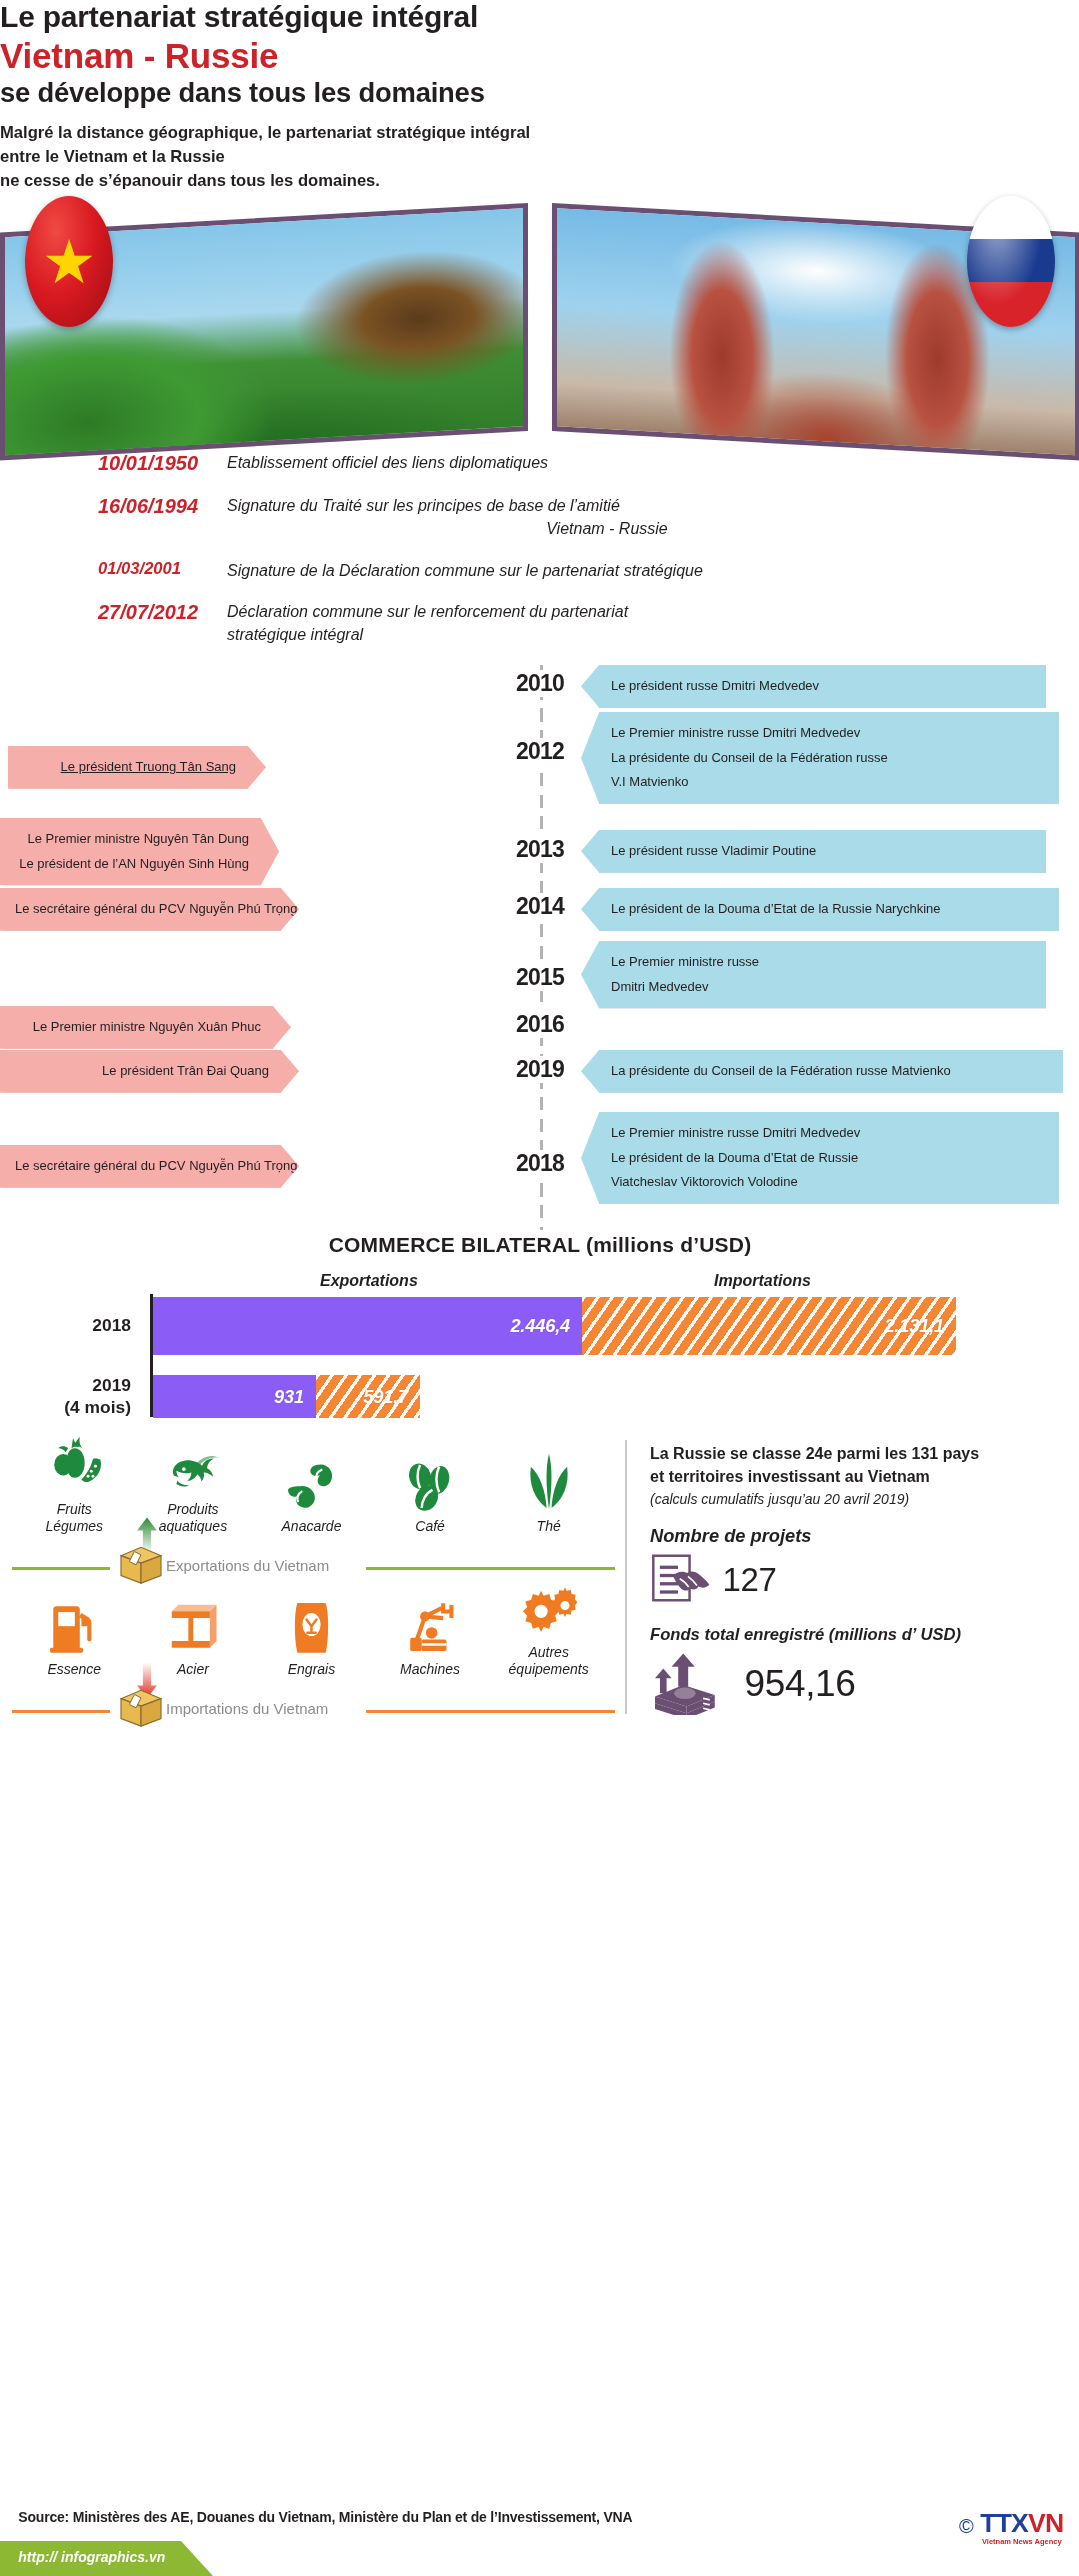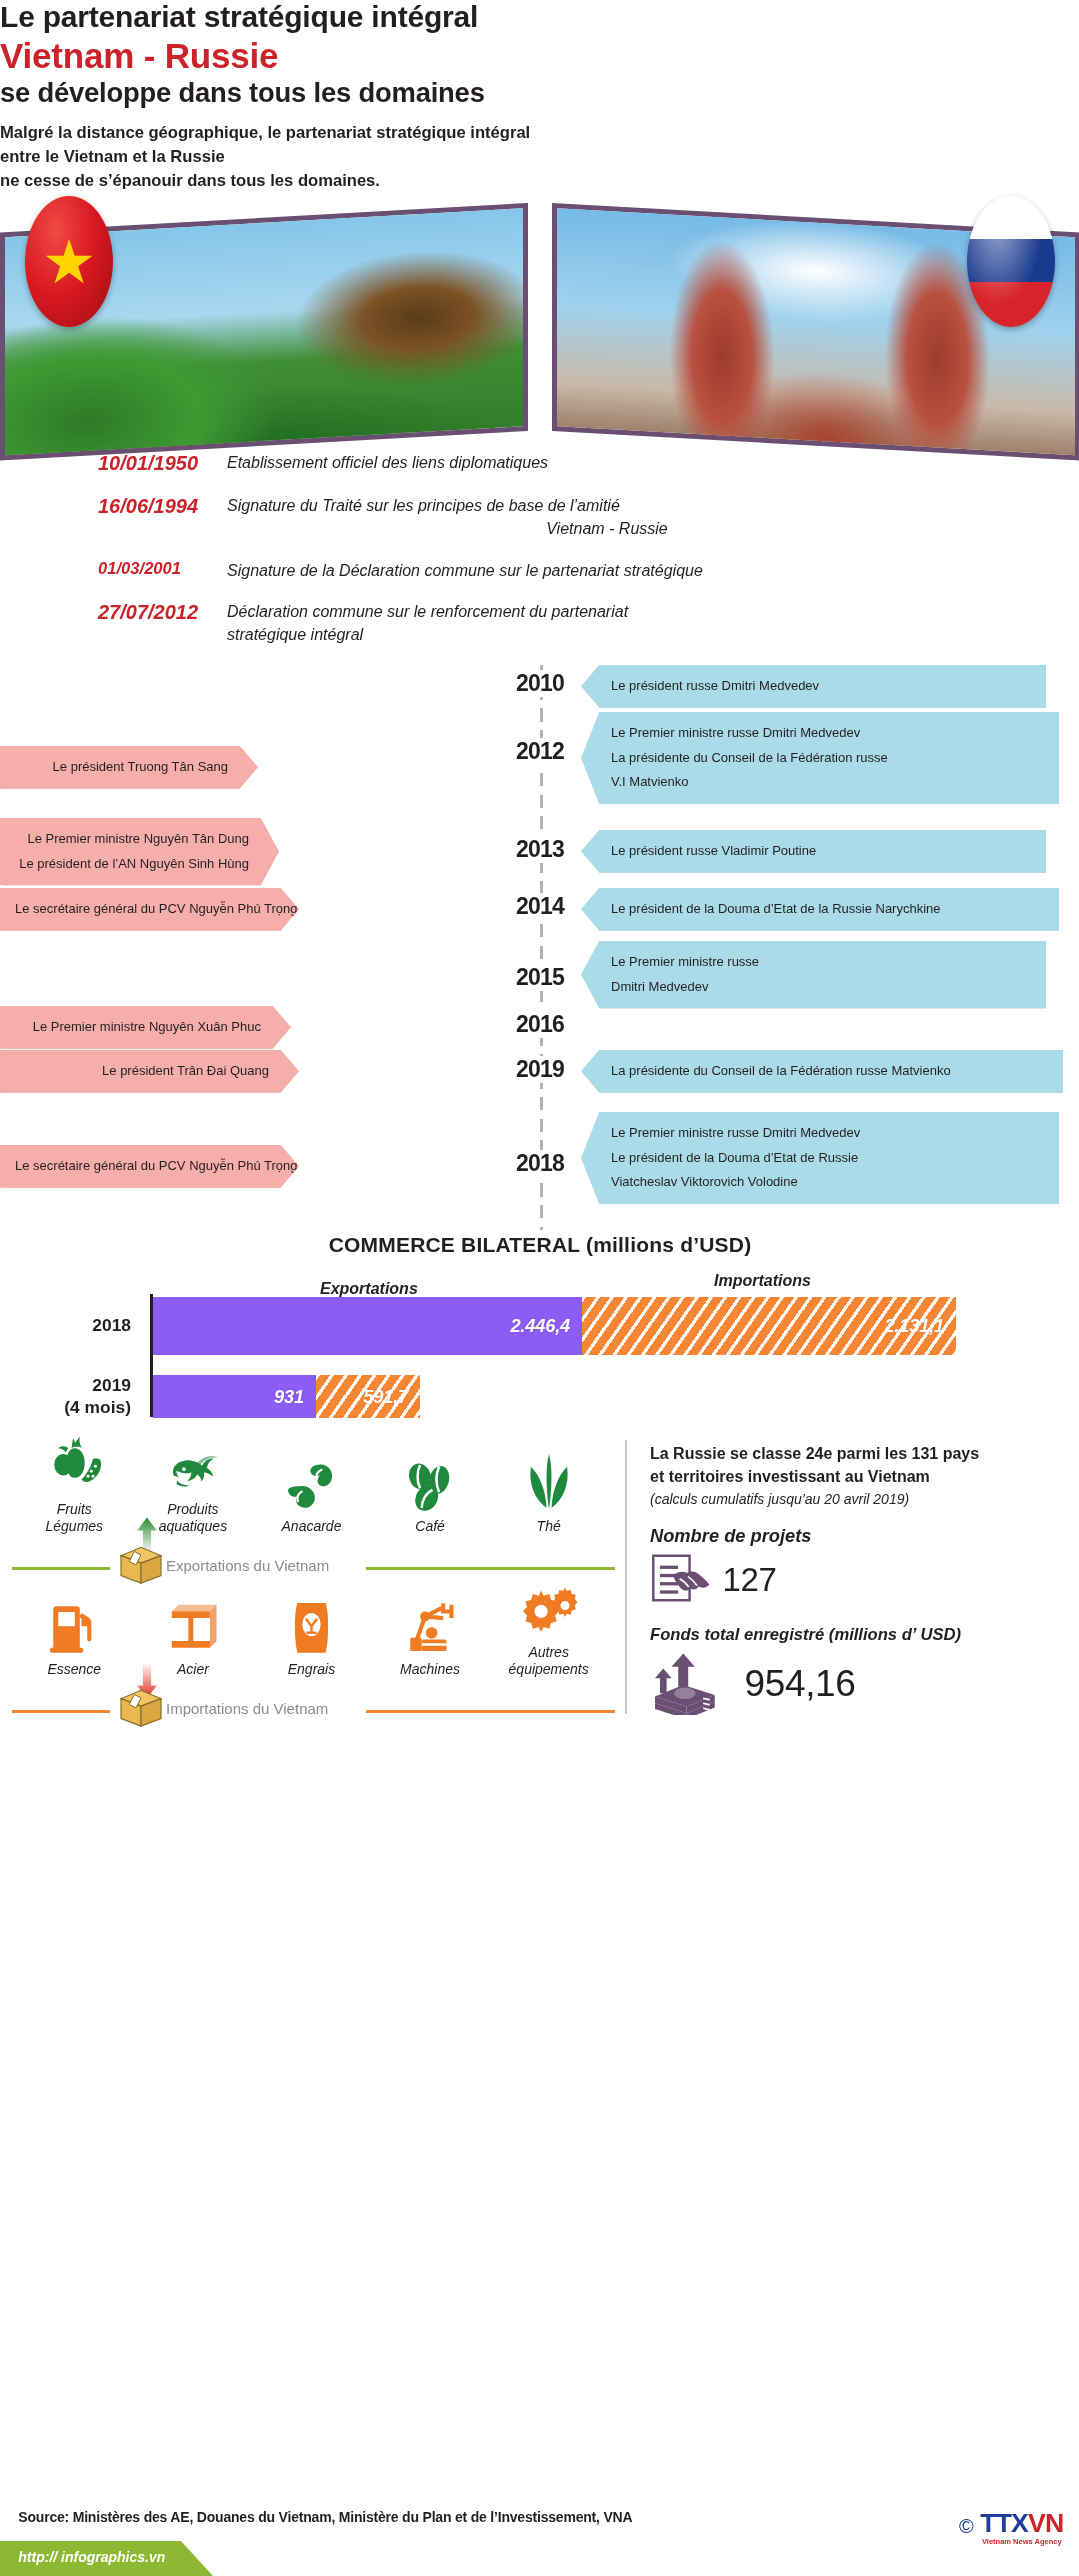--- a/index.html
+++ b/index.html
@@ -127,21 +127,21 @@
   
   .commerce-title {
     text-align: center; font-size: 21px; font-weight: bold;
     margin-top: 3.3px; letter-spacing: 0.2px;
   }
   .chart { position: relative; margin: 15px 0 0 0; height: 150px; }
   .chart-hdr { position: relative; height: 21.6px; }
   .chart-hdr span {
     position: absolute; font-style: italic; font-size: 16px; font-weight: 600;
   }
-  .hdr-exp { left: 320px; margin-top: 8px; }
+  .hdr-exp { left: 320px; }
   .hdr-imp { left: 714px; }
   .baseline {
     position: absolute; left: 150px; top: 21.6px; width: 2.5px; height: 123px; background: #231f20;
   }
   .bar-row { position: absolute; left: 0; right: 0; display: flex; align-items: center; }
   .bar-label {
     width: 141px; text-align: right; padding-right: 10px;
     font-size: 17.4px; font-weight: 600; line-height: 1.25;
   }
   .bar-wrap { display: flex; align-items: stretch; margin-left: 11.6px; }
@@ -277,21 +277,21 @@
     <div class="year" style="top:5px">2010</div>
 
     <div class="vrow" style="top:47px">
       <div class="chip chip-ru" style="width:478px">
         <div>Le Premier ministre russe Dmitri Medvedev</div>
         <div>La présidente du Conseil de la Fédération russe</div>
         <div>V.I Matvienko</div>
       </div>
     </div>
     <div class="vrow" style="top:81px">
-      <div class="chip chip-vn" style="width:258px; margin-left:0;">
+      <div class="chip chip-vn" style="width:258px; margin-left:8px;text-decoration:underline;">
         <div>Le président Truong Tân Sang</div>
       </div>
     </div>
     <div class="year" style="top:73px">2012</div>
 
     <div class="vrow" style="top:153px">
       <div class="chip chip-vn" style="width:279px; margin-left:0;">
         <div>Le Premier ministre Nguyên Tân Dung</div>
         <div>Le président de l’AN Nguyên Sinh Hùng</div>
       </div>

